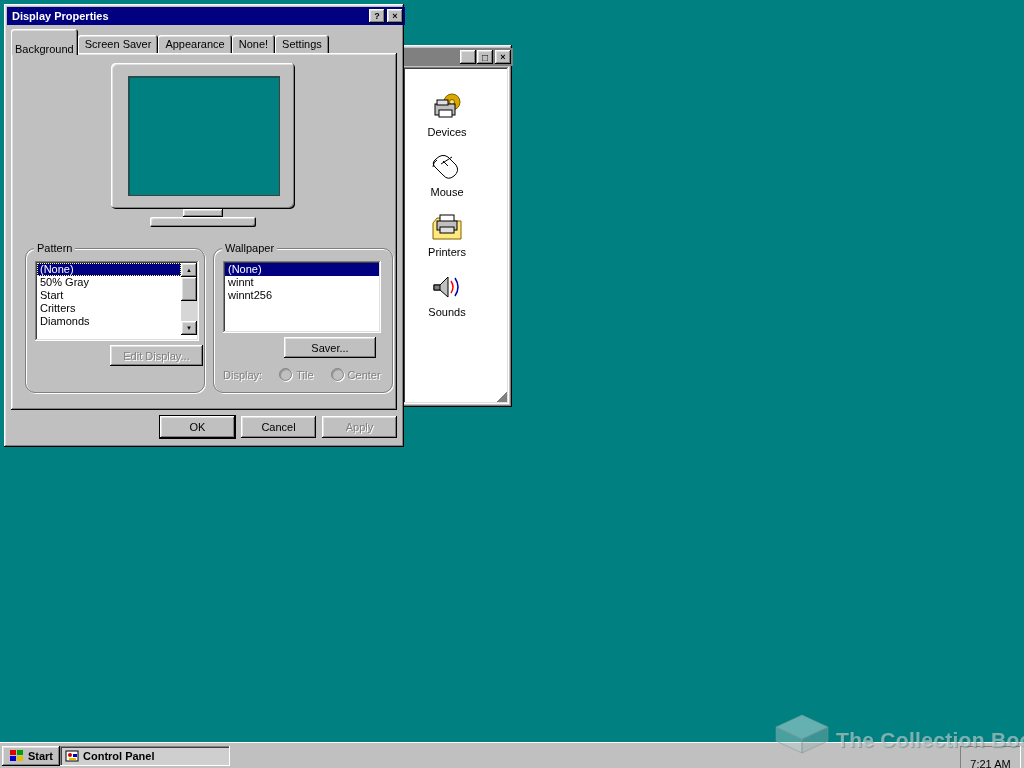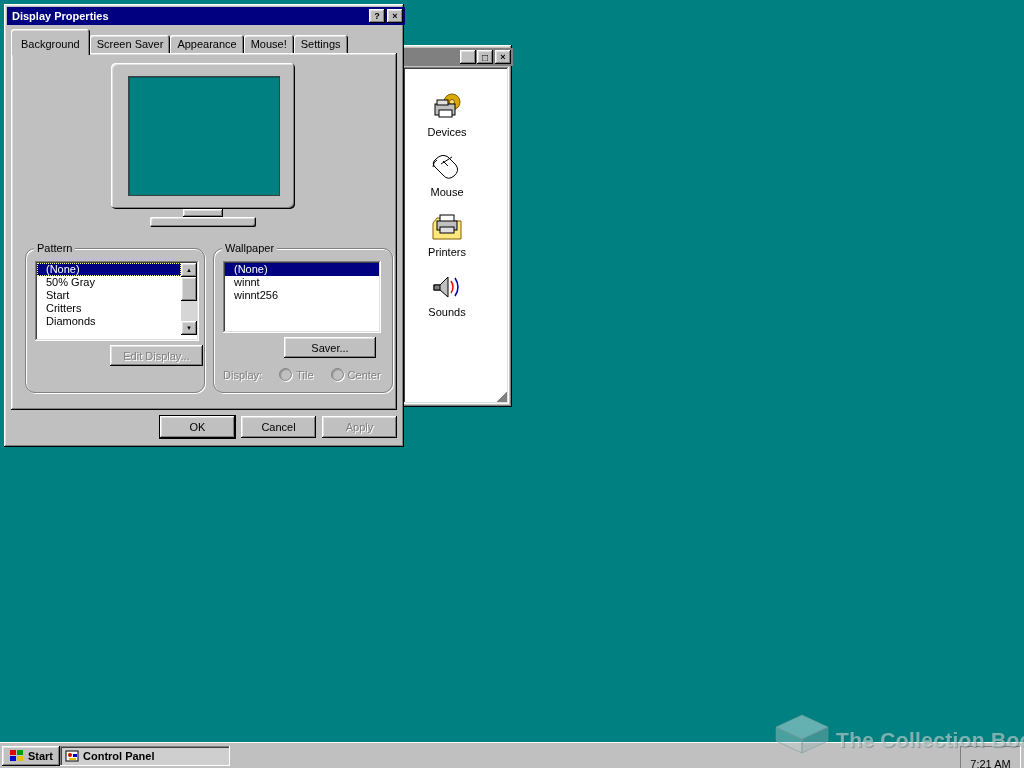--- a/index.html
+++ b/index.html
@@ -19,27 +19,27 @@
   .titlebar .title{flex:1;color:#fff;font-weight:bold;padding-left:3px;white-space:nowrap;overflow:hidden}
   .tb-btn{width:16px;height:14px;background:#c0c0c0;box-shadow:inset -1px -1px 0 #000,inset 1px 1px 0 #fff,inset -2px -2px 0 #808080,inset 2px 2px 0 #dfdfdf;
           display:flex;align-items:center;justify-content:center;font-size:9px;font-weight:bold;margin-left:1px;flex:none}
   .gmin{align-self:flex-end;line-height:7px}
   .gmax{font-size:10px}
   
   .tabs{display:flex;align-items:flex-end;z-index:3}
   .tab{height:18px;margin-bottom:2px;padding:0 7px;background:#c0c0c0;display:flex;align-items:center;
        border-top-left-radius:3px;border-top-right-radius:3px;
        box-shadow:inset 1px 1px 0 #fff,inset -1px 0 0 #000,inset -2px 0 0 #808080,inset 0 2px 0 #dfdfdf}
-  .tab.active{height:23px;margin-bottom:0;padding:0 10px;position:relative;z-index:4;align-items:center;padding-top:3px}
+  .tab.active{height:23px;margin-bottom:0;padding:0 4px;position:relative;z-index:4;align-items:flex-end;padding-top:3px}
   
   .group{border:1px solid #808080;box-shadow:inset 1px 1px 0 #fff,1px 1px 0 #fff;border-radius:10px}
   .group-label{position:absolute;top:-7px;left:8px;background:#c0c0c0;padding:0 3px;line-height:13px}
   
   .listbox{padding:2px;overflow:hidden}
-  .lb-item{height:13px;line-height:13px;padding-left:9px;white-space:nowrap;background:#fff}
+  .lb-item{height:13px;line-height:13px;padding-left:3px;white-space:nowrap;background:#fff}
   .lb-item.sel{background:#000080;color:#fff}
   .lb-item.focus{outline:1px dotted #ffff7f;outline-offset:-1px}
   .pattern-items{margin-right:16px}
   
   .sb{background:#d6d6d6}
   .sb-btn{position:absolute;left:0;width:16px;height:14px;display:flex;align-items:center;justify-content:center;
           font-size:6px;background:#c0c0c0;box-shadow:inset -1px -1px 0 #000,inset 1px 1px 0 #fff,inset -2px -2px 0 #808080,inset 2px 2px 0 #dfdfdf}
   .sb-btn.bottom{bottom:0}
   .sb-thumb{left:0;width:16px}
   
@@ -144,21 +144,21 @@
       <div class="tab active">
           <span>Background</span>
         </div>
       <div class="tab">
           <span>Screen Saver</span>
         </div>
       <div class="tab">
           <span>Appearance</span>
         </div>
       <div class="tab">
-          <span>Mouse!</span>
+          <span>None!</span>
         </div>
       <div class="tab">
           <span>Settings</span>
         </div>
     </div>
 
     <div class="abs r2" style="left:7px;top:49px;width:386px;height:357px">
 
       <div class="abs" style="left:97px;top:10px;width:190px;height:176px">
         <div class="abs r2" style="left:3px;top:0;width:184px;height:146px;border-radius:5px">

